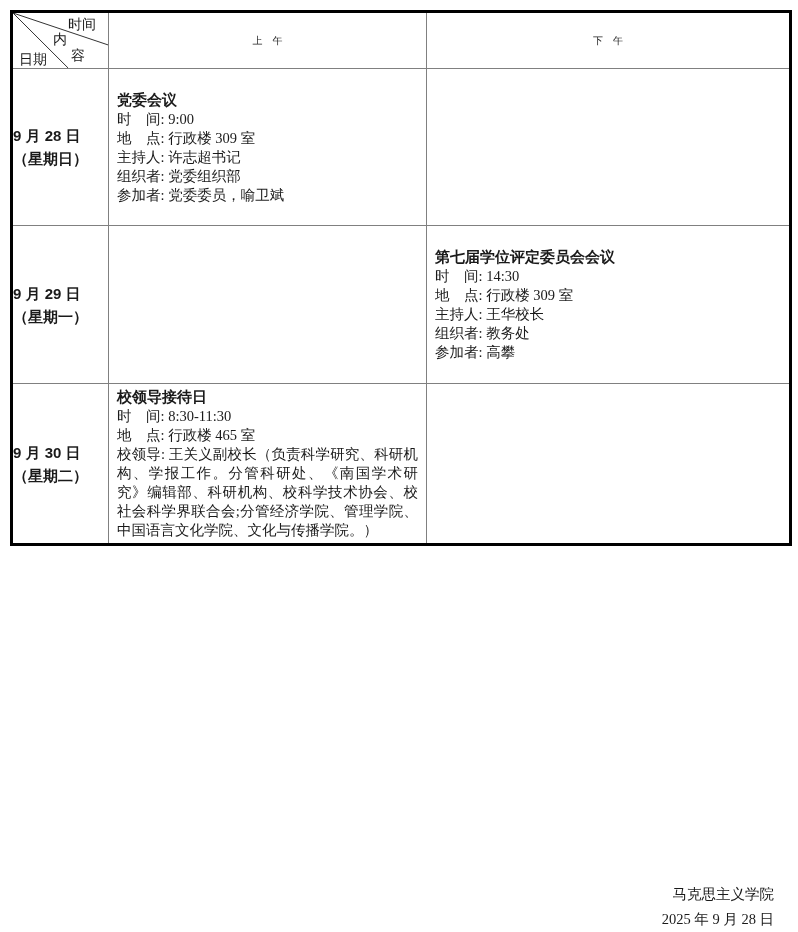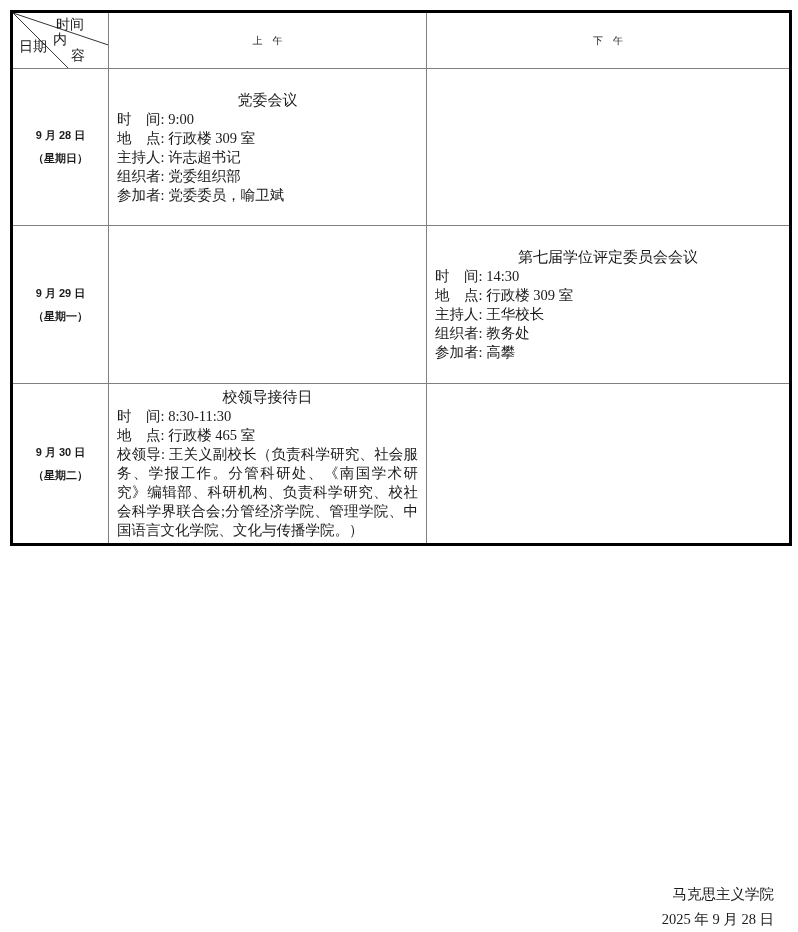--- a/index.html
+++ b/index.html
@@ -24,47 +24,47 @@
     border: 1px solid #808080;
     padding: 0;
     vertical-align: middle;
     overflow: hidden;
   }
 
   
   td.corner-cell { position: relative; }
   .corner-svg { position: absolute; left: 0; top: 0; width: 100%; height: 100%; }
   .corner-label { position: absolute; font-size: 14px; line-height: 14px; white-space: nowrap; }
-  .corner-time    { top: 5px;  right: 24px; }
+  .corner-time    { top: 5px;  right: 12px; }
   .corner-cont1   { top: 20px; left: 40px; }
   .corner-cont2   { top: 36px; left: 58px; }
-  .corner-date    { bottom: 14px; left: 6px; }
+  .corner-date    { bottom: 1px; left: 6px; }
 
   td.col-header {
     text-align: center;
     font-size: 10px;
     font-family: Liberation Mono, monospace;
   }
 
   
   td.date-cell {
-    text-align: center;
+    text-align: left;
     font-weight: bold;
     font-family: "Liberation Sans", "DejaVu Sans", sans-serif;
-    font-size: 11px;
+    font-size: 15px;
     line-height: 23px;
   }
 
   
   td.event-cell { vertical-align: middle; }
   td.event-cell.v-top { vertical-align: top; }
   .event { padding: 2px 8px 3px 8px; font-size: 14.5px; line-height: 19px; }
   .event-title {
-    text-align: center;
-    font-weight: normal;
+    text-align: left;
+    font-weight: bold;
     font-family: "Liberation Sans", "DejaVu Sans", sans-serif;
     font-size: 15px;
     line-height: 21px;
   }
   .event-line { white-space: nowrap; }
   .event-para { text-align: justify; text-justify: inter-ideograph; }
 
   
   td.holiday-cell { text-align: center; font-size: 15px; }
 
@@ -154,21 +154,21 @@
     <tr style="height:158px">
       <td class="date-cell">
         <div>9 月 30 日</div>
         <div>（星期二）</div>
       </td>
       <td class="event-cell v-top">
         <div class="event">
           <div class="event-title">校领导接待日</div>
           <div class="event-line">时　间: 8:30-11:30</div>
           <div class="event-line">地　点: 行政楼 465 室</div>
-          <div class="event-para">校领导: 王关义副校长（负责科学研究、社会服务、学报工作。分管科研处、《南国学术研究》编辑部、科研机构、负责科学研究、校社会科学界联合会;分管经济学院、管理学院、中国语言文化学院、文化与传播学院。）</div>
+          <div class="event-para">校领导: 王关义副校长（负责科学研究、科研机构、学报工作。分管科研处、《南国学术研究》编辑部、科研机构、校科学技术协会、校社会科学界联合会;分管经济学院、管理学院、中国语言文化学院、文化与传播学院。）</div>
         </div>
       </td>
       <td></td>
     </tr>
 
 
   </tbody>
     </table>
 
   <div class="footer">

